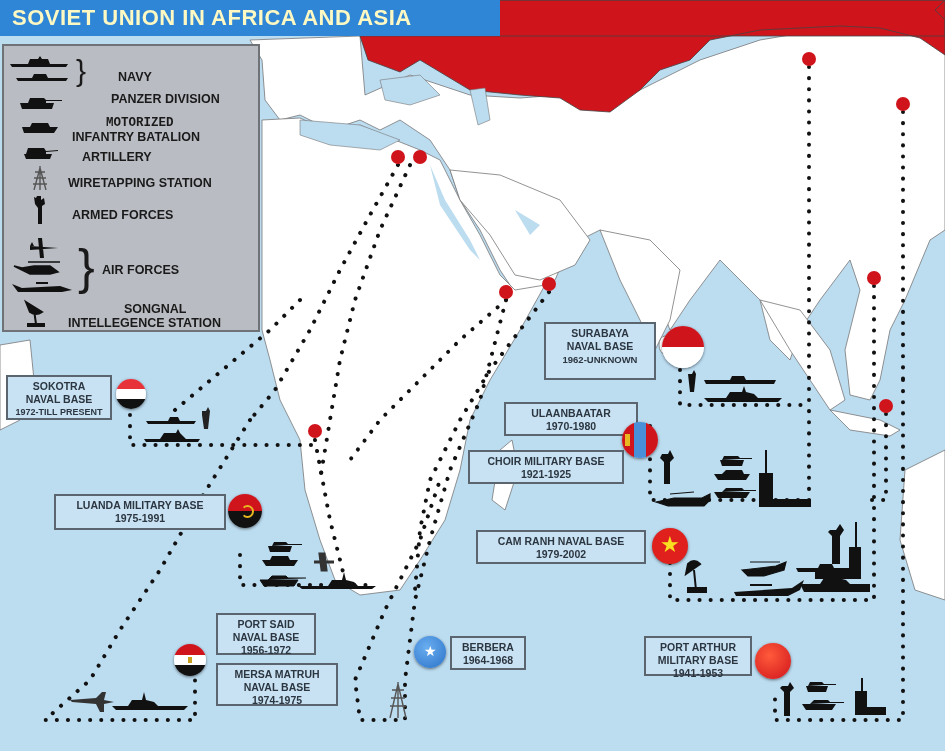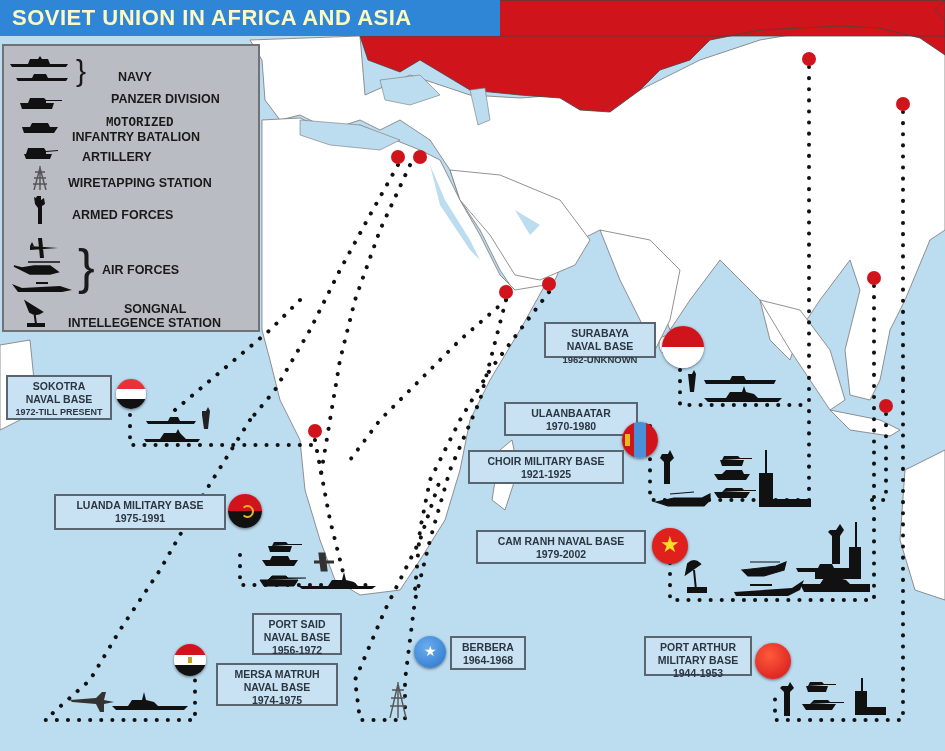--- a/index.html
+++ b/index.html
@@ -136,55 +136,55 @@
 
 <div class="label-box" style="left:6px;top:375px;width:106px;height:45px;">
   <span>SOKOTRA</span>
   <span>NAVAL BASE</span>
   <span style="font-size:9px;">1972-TILL PRESENT</span>
 </div>
 <div class="label-box" style="left:54px;top:494px;width:172px;height:36px;">
   <span>LUANDA MILITARY BASE</span>
   <span>1975-1991</span>
 </div>
-<div class="label-box" style="left:216px;top:613px;width:90px;height:42px;margin-left:36px;">
+<div class="label-box" style="left:216px;top:613px;width:100px;height:42px;">
   <span>PORT SAID</span>
   <span>NAVAL BASE</span>
   <span>1956-1972</span>
 </div>
 <div class="label-box" style="left:216px;top:663px;width:122px;height:43px;">
   <span>MERSA MATRUH</span>
   <span>NAVAL BASE</span>
   <span>1974-1975</span>
 </div>
 <div class="label-box" style="left:450px;top:636px;width:76px;height:34px;">
   <span>BERBERA</span>
   <span>1964-1968</span>
 </div>
-<div class="label-box" style="left:544px;top:322px;width:112px;height:36px;">
+<div class="label-box" style="left:544px;top:322px;width:112px;height:58px;">
   <span>SURABAYA</span>
   <span>NAVAL BASE</span>
   <span style="font-size:9.5px;">1962-UNKNOWN</span>
 </div>
 <div class="label-box" style="left:504px;top:402px;width:134px;height:34px;">
   <span>ULAANBAATAR</span>
   <span>1970-1980</span>
 </div>
 <div class="label-box" style="left:468px;top:450px;width:156px;height:34px;">
   <span>CHOIR MILITARY BASE</span>
   <span>1921-1925</span>
 </div>
 <div class="label-box" style="left:476px;top:530px;width:170px;height:34px;">
   <span>CAM RANH NAVAL BASE</span>
   <span>1979-2002</span>
 </div>
 <div class="label-box" style="left:644px;top:636px;width:108px;height:40px;">
   <span>PORT ARTHUR</span>
   <span>MILITARY BASE</span>
-  <span>1944-1953</span>
+  <span>1941-1953</span>
 </div>
 
 <div class="flag" style="left:116px;top:379px;width:30px;height:30px;background:linear-gradient(#e8323a 0 33%, #ffffff 33% 66%, #111 66%);"></div>
 <div class="flag" style="left:228px;top:494px;width:34px;height:34px;background:linear-gradient(#d0141c 0 50%, #111 50%);">
   <div style="position:absolute;left:13px;top:11px;width:9px;height:9px;border:2px solid #e8b820;border-radius:50%;border-left-color:transparent;"></div>
 </div>
 <div class="flag" style="left:174px;top:644px;width:32px;height:32px;background:linear-gradient(#d0141c 0 33%, #ffffff 33% 66%, #111 66%);">
   <div style="position:absolute;left:14px;top:13px;width:4px;height:6px;background:#c8a020;"></div>
 </div>
 <div class="flag" style="left:414px;top:636px;width:32px;height:32px;background:radial-gradient(circle at 40% 35%, #6aaef0, #2a72c8);">

